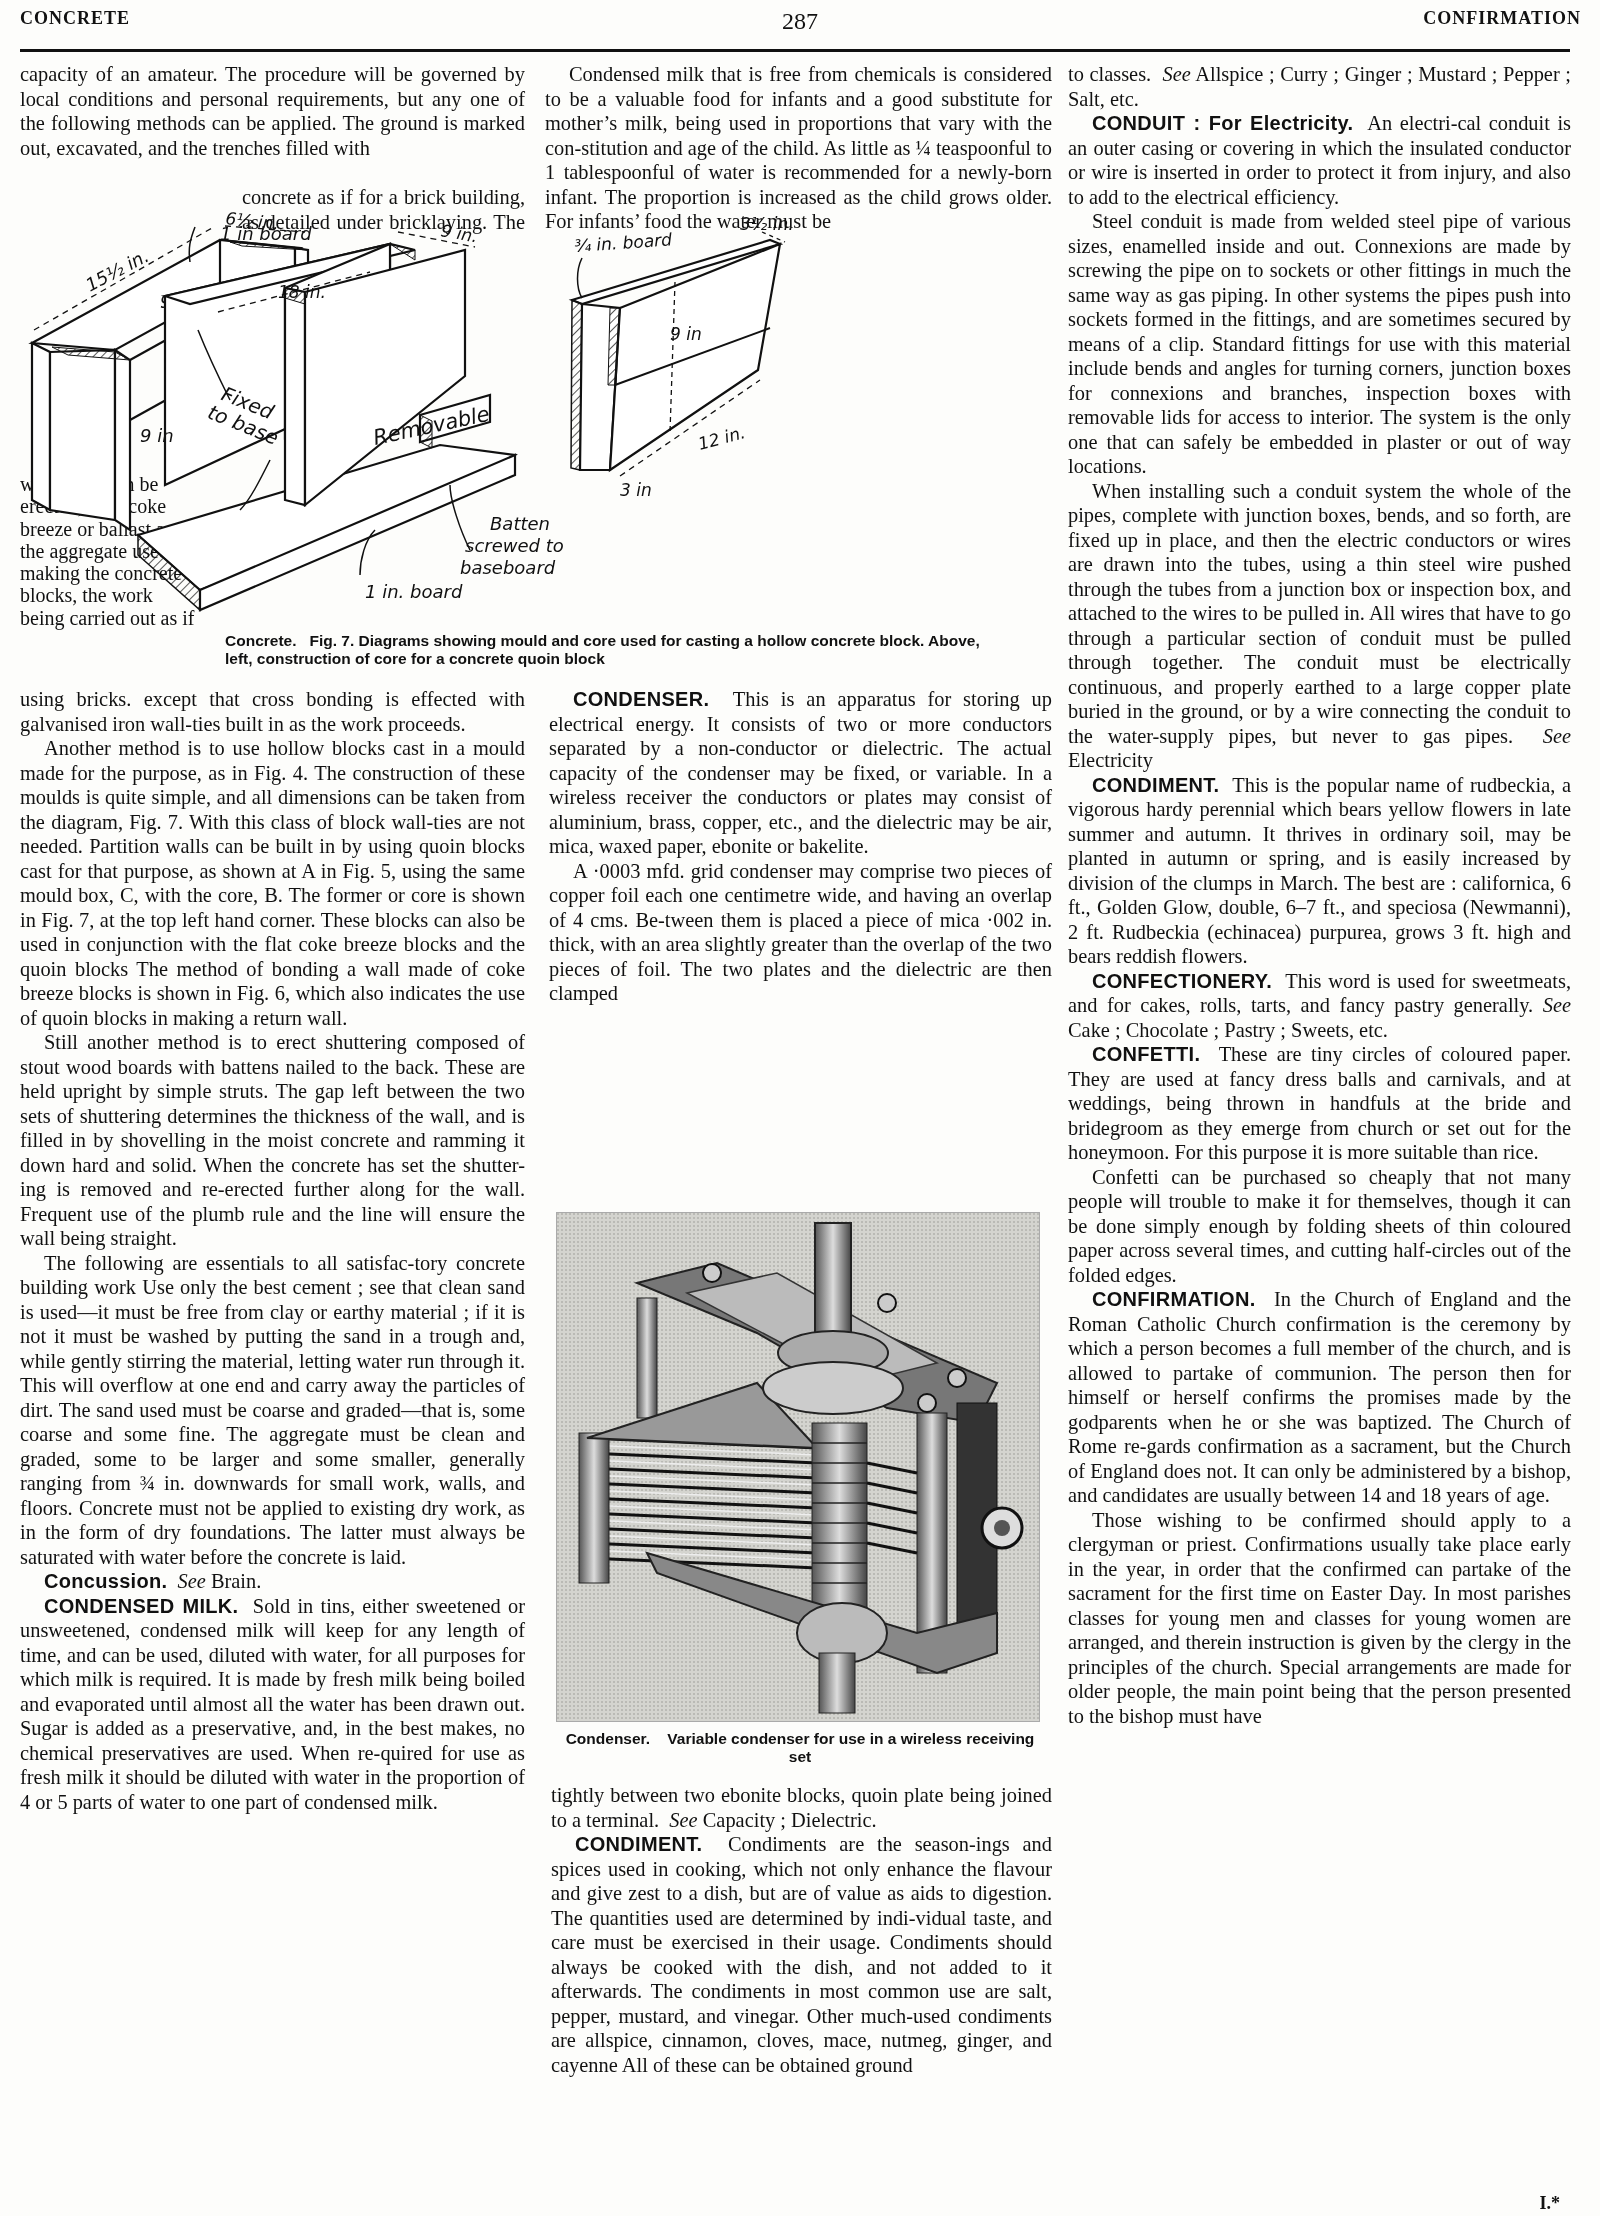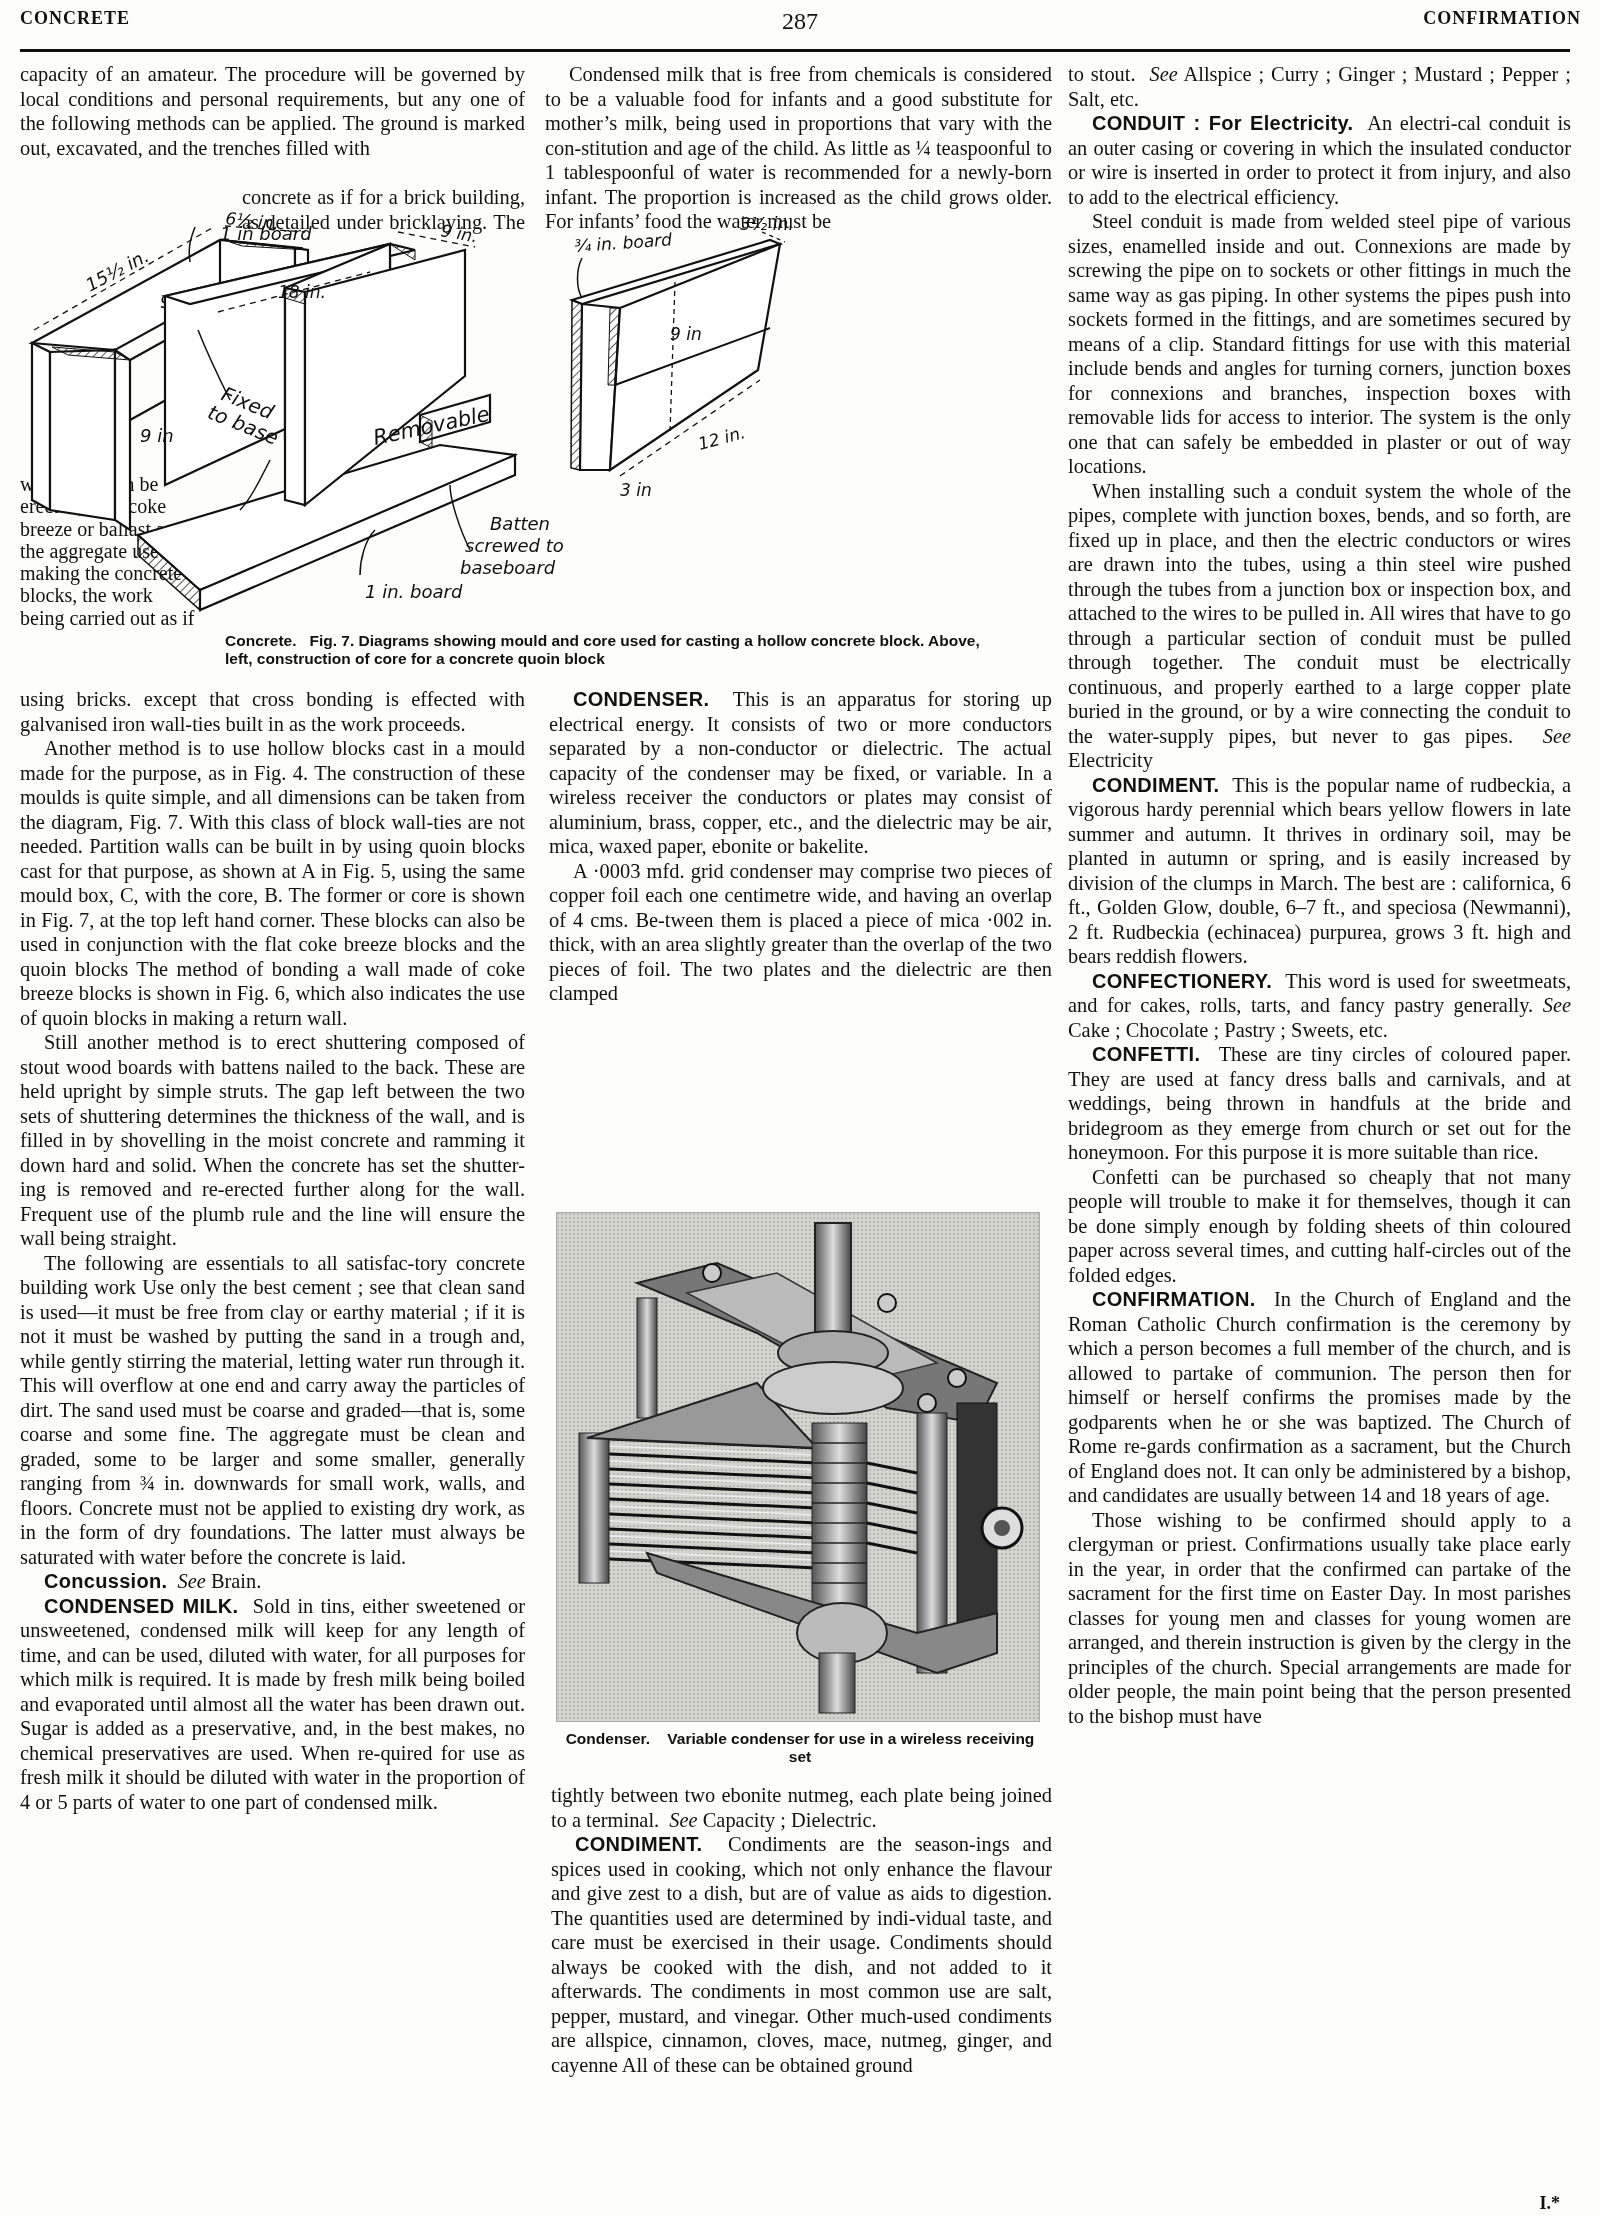--- a/index.html
+++ b/index.html
@@ -236,33 +236,33 @@
     <circle cx="370" cy="190" r="9" fill="#ccc" stroke="#111" stroke-width="2"></circle>
   </svg>
 </div>
 <div class="caption" style="left:560px;top:1730px;width:480px;text-align:center;">
   <span>Condenser.</span>&nbsp;&nbsp;&nbsp;
   <span>Variable condenser for use in a wireless receiving set</span>
 </div>
 
 <div class="col" style="left:551px;top:1783px;width:501px;">
   <p>
-    <span>tightly between two ebonite nutmeg, each plate being joined to a terminal.</span>&nbsp;
+    <span>tightly between two ebonite blocks, quoin plate being joined to a terminal.</span>&nbsp;
     <span class="see">See</span>
     <span>Capacity ; Dielectric.</span>
   </p>
   <p class="ind gap">
     <span class="hw">CONDIMENT.</span>&nbsp;
     <span>Condiments are the season-ings and spices used in cooking, which not only enhance the flavour and give zest to a dish, but are of value as aids to digestion. The quantities used are determined by indi-vidual taste, and care must be exercised in their usage. Condiments should always be cooked with the dish, and not added to it afterwards. The condiments in most common use are salt, pepper, mustard, and vinegar. Other much-used condiments are allspice, cinnamon, cloves, mace, nutmeg, ginger, and cayenne All of these can be obtained ground</span>
   </p>
 </div>
 
 <div class="col" style="left:1068px;top:62px;width:503px;">
   <p>
-    <span>to stout.</span>&nbsp;
+    <span>to classes.</span>&nbsp;
     <span class="see">See</span>
     <span>Allspice ; Curry ; Ginger ; Mustard ; Pepper ; Salt, etc.</span>
   </p>
   <p class="ind gap">
     <span class="hw">CONDUIT : For Electricity.</span>&nbsp;
     <span>An electri-cal conduit is an outer casing or covering in which the insulated conductor or wire is inserted in order to protect it from injury, and also to add to the electrical efficiency.</span>
   </p>
   <p class="ind">Steel conduit is made from welded steel pipe of various sizes, enamelled inside and out. Connexions are made by screwing the pipe on to sockets or other fittings in much the same way as gas piping. In other systems the pipes push into sockets formed in the fittings, and are sometimes secured by means of a clip. Standard fittings for use with this material include bends and angles for turning corners, junction boxes for connexions and branches, inspection boxes with removable lids for access to interior. The system is the only one that can safely be embedded in plaster or out of way locations.</p>
   <p class="ind">
     <span>When installing such a conduit system the whole of the pipes, complete with junction boxes, bends, and so forth, are fixed up in place, and then the electric conductors or wires are drawn into the tubes, using a thin steel wire pushed through the tubes from a junction box or inspection box, and attached to the wires to be pulled in. All wires that have to go through a particular section of conduit must be pulled through together. The conduit must be electrically continuous, and properly earthed to a large copper plate buried in the ground, or by a wire connecting the conduit to the water-supply pipes, but never to gas pipes.</span>&nbsp;

